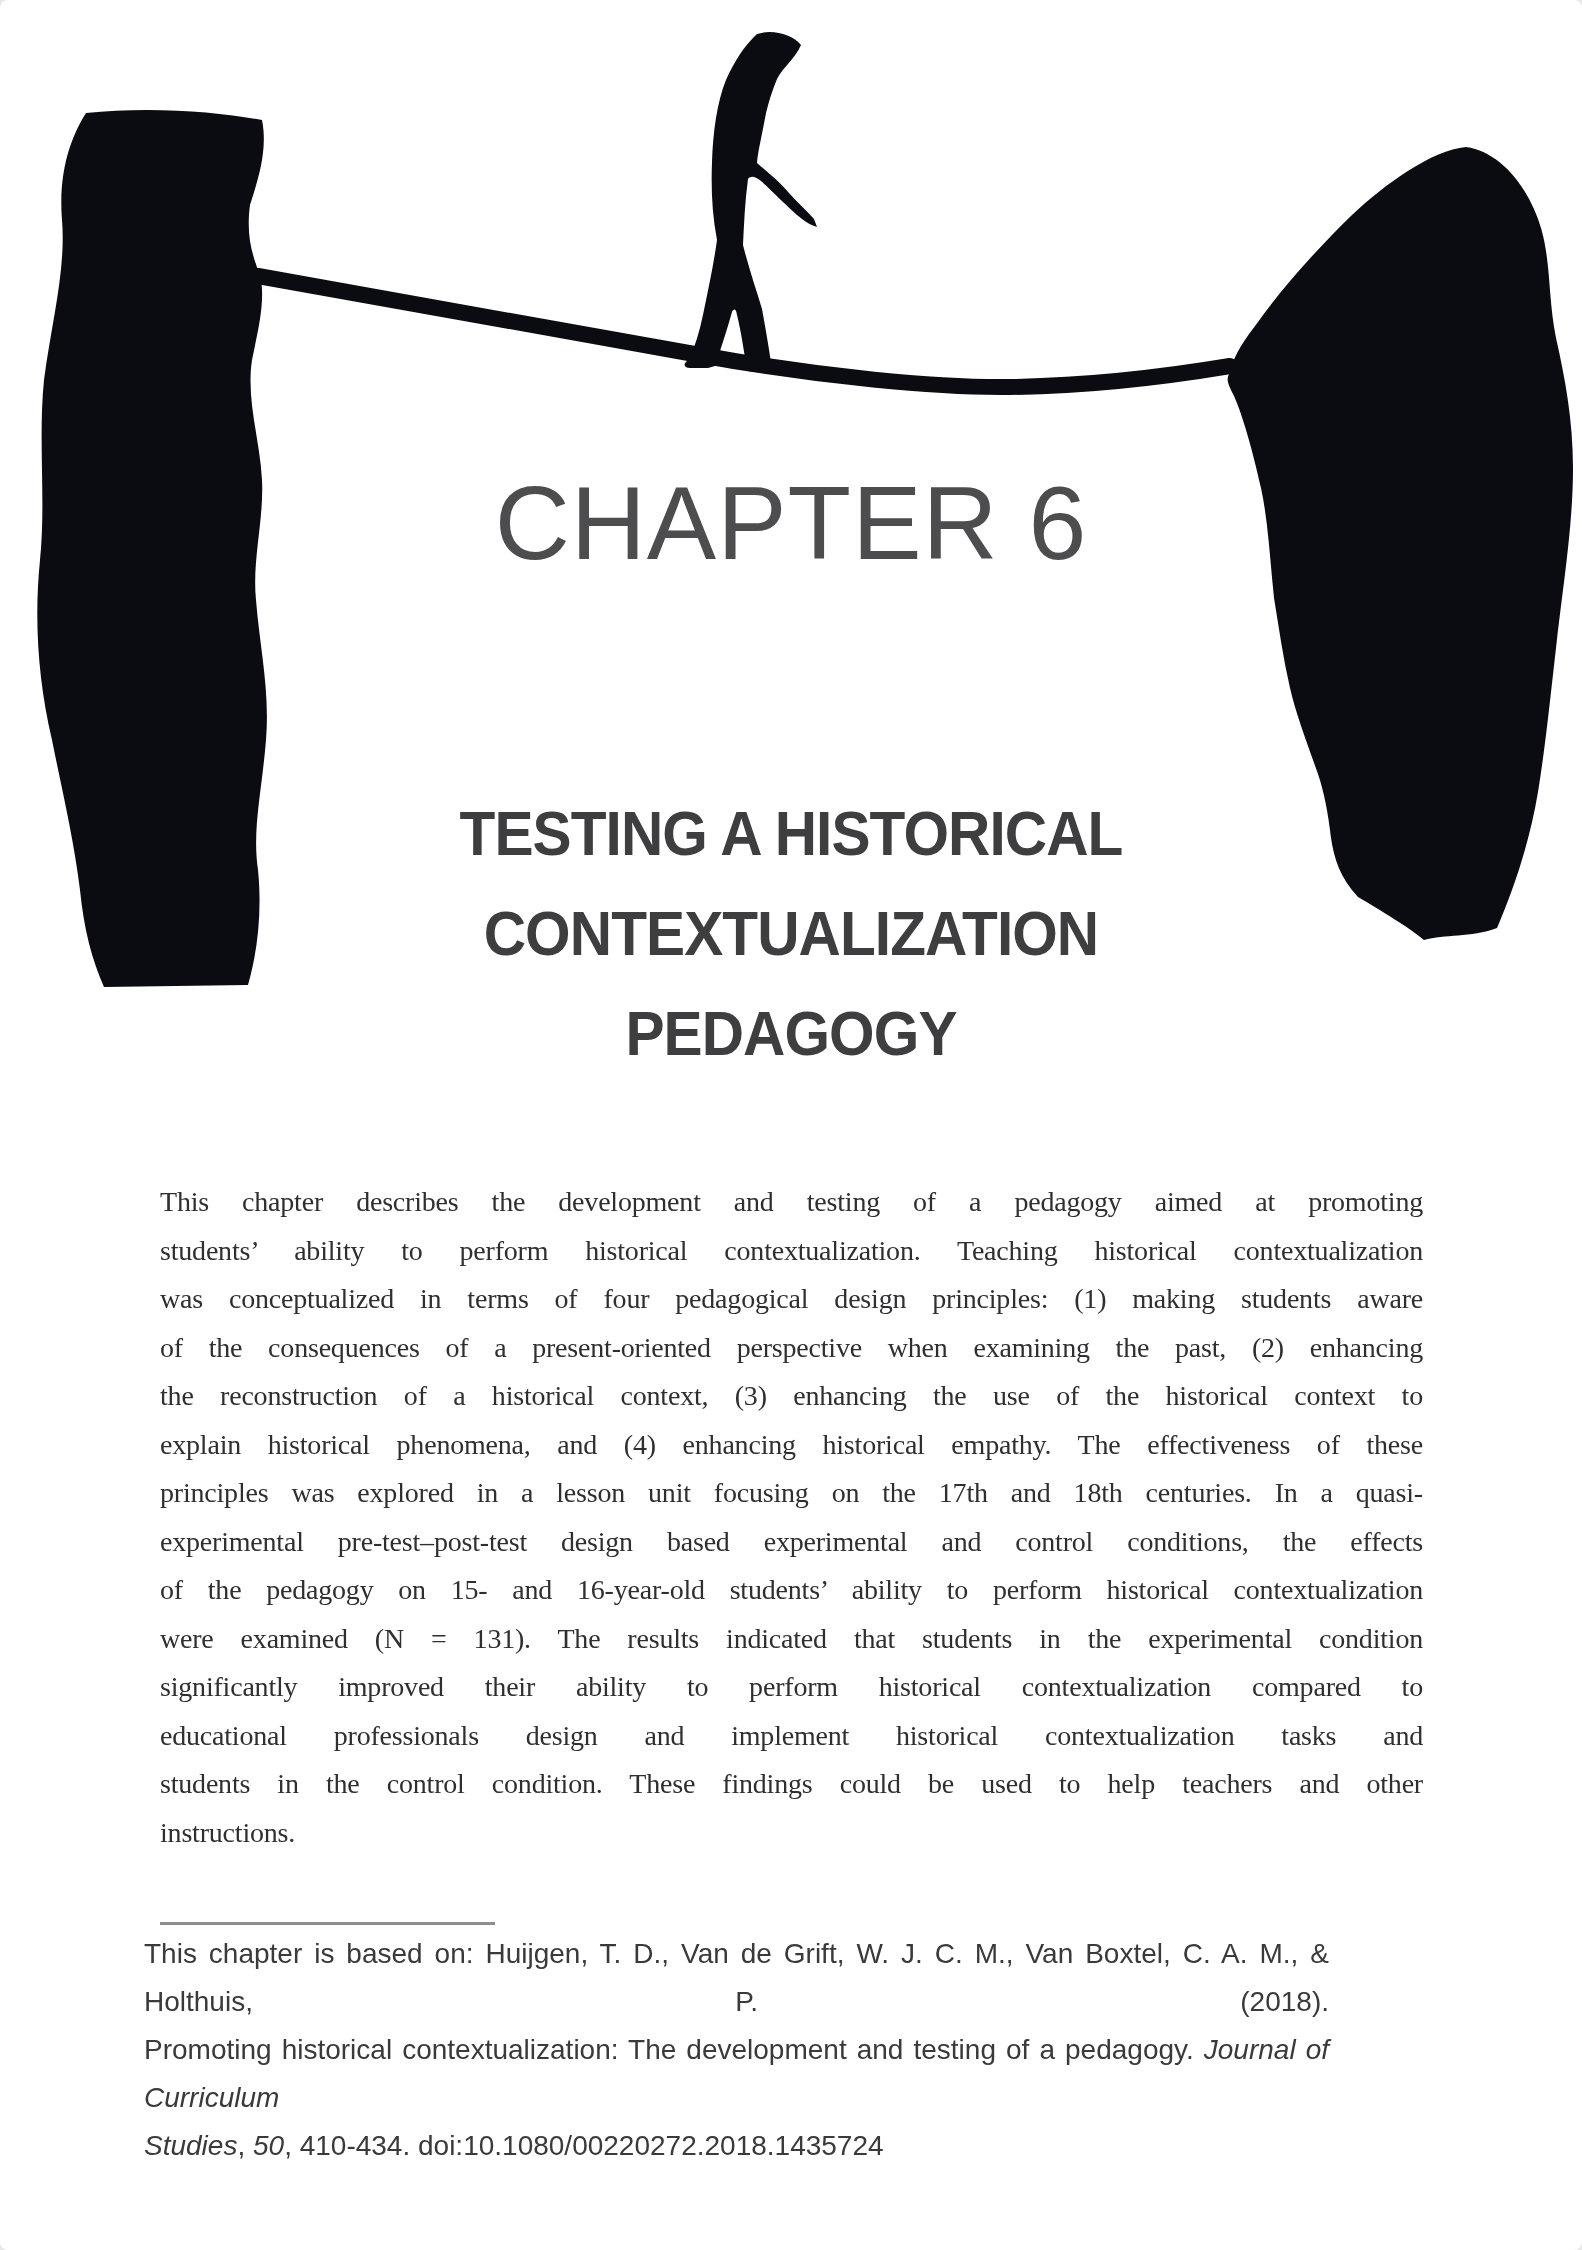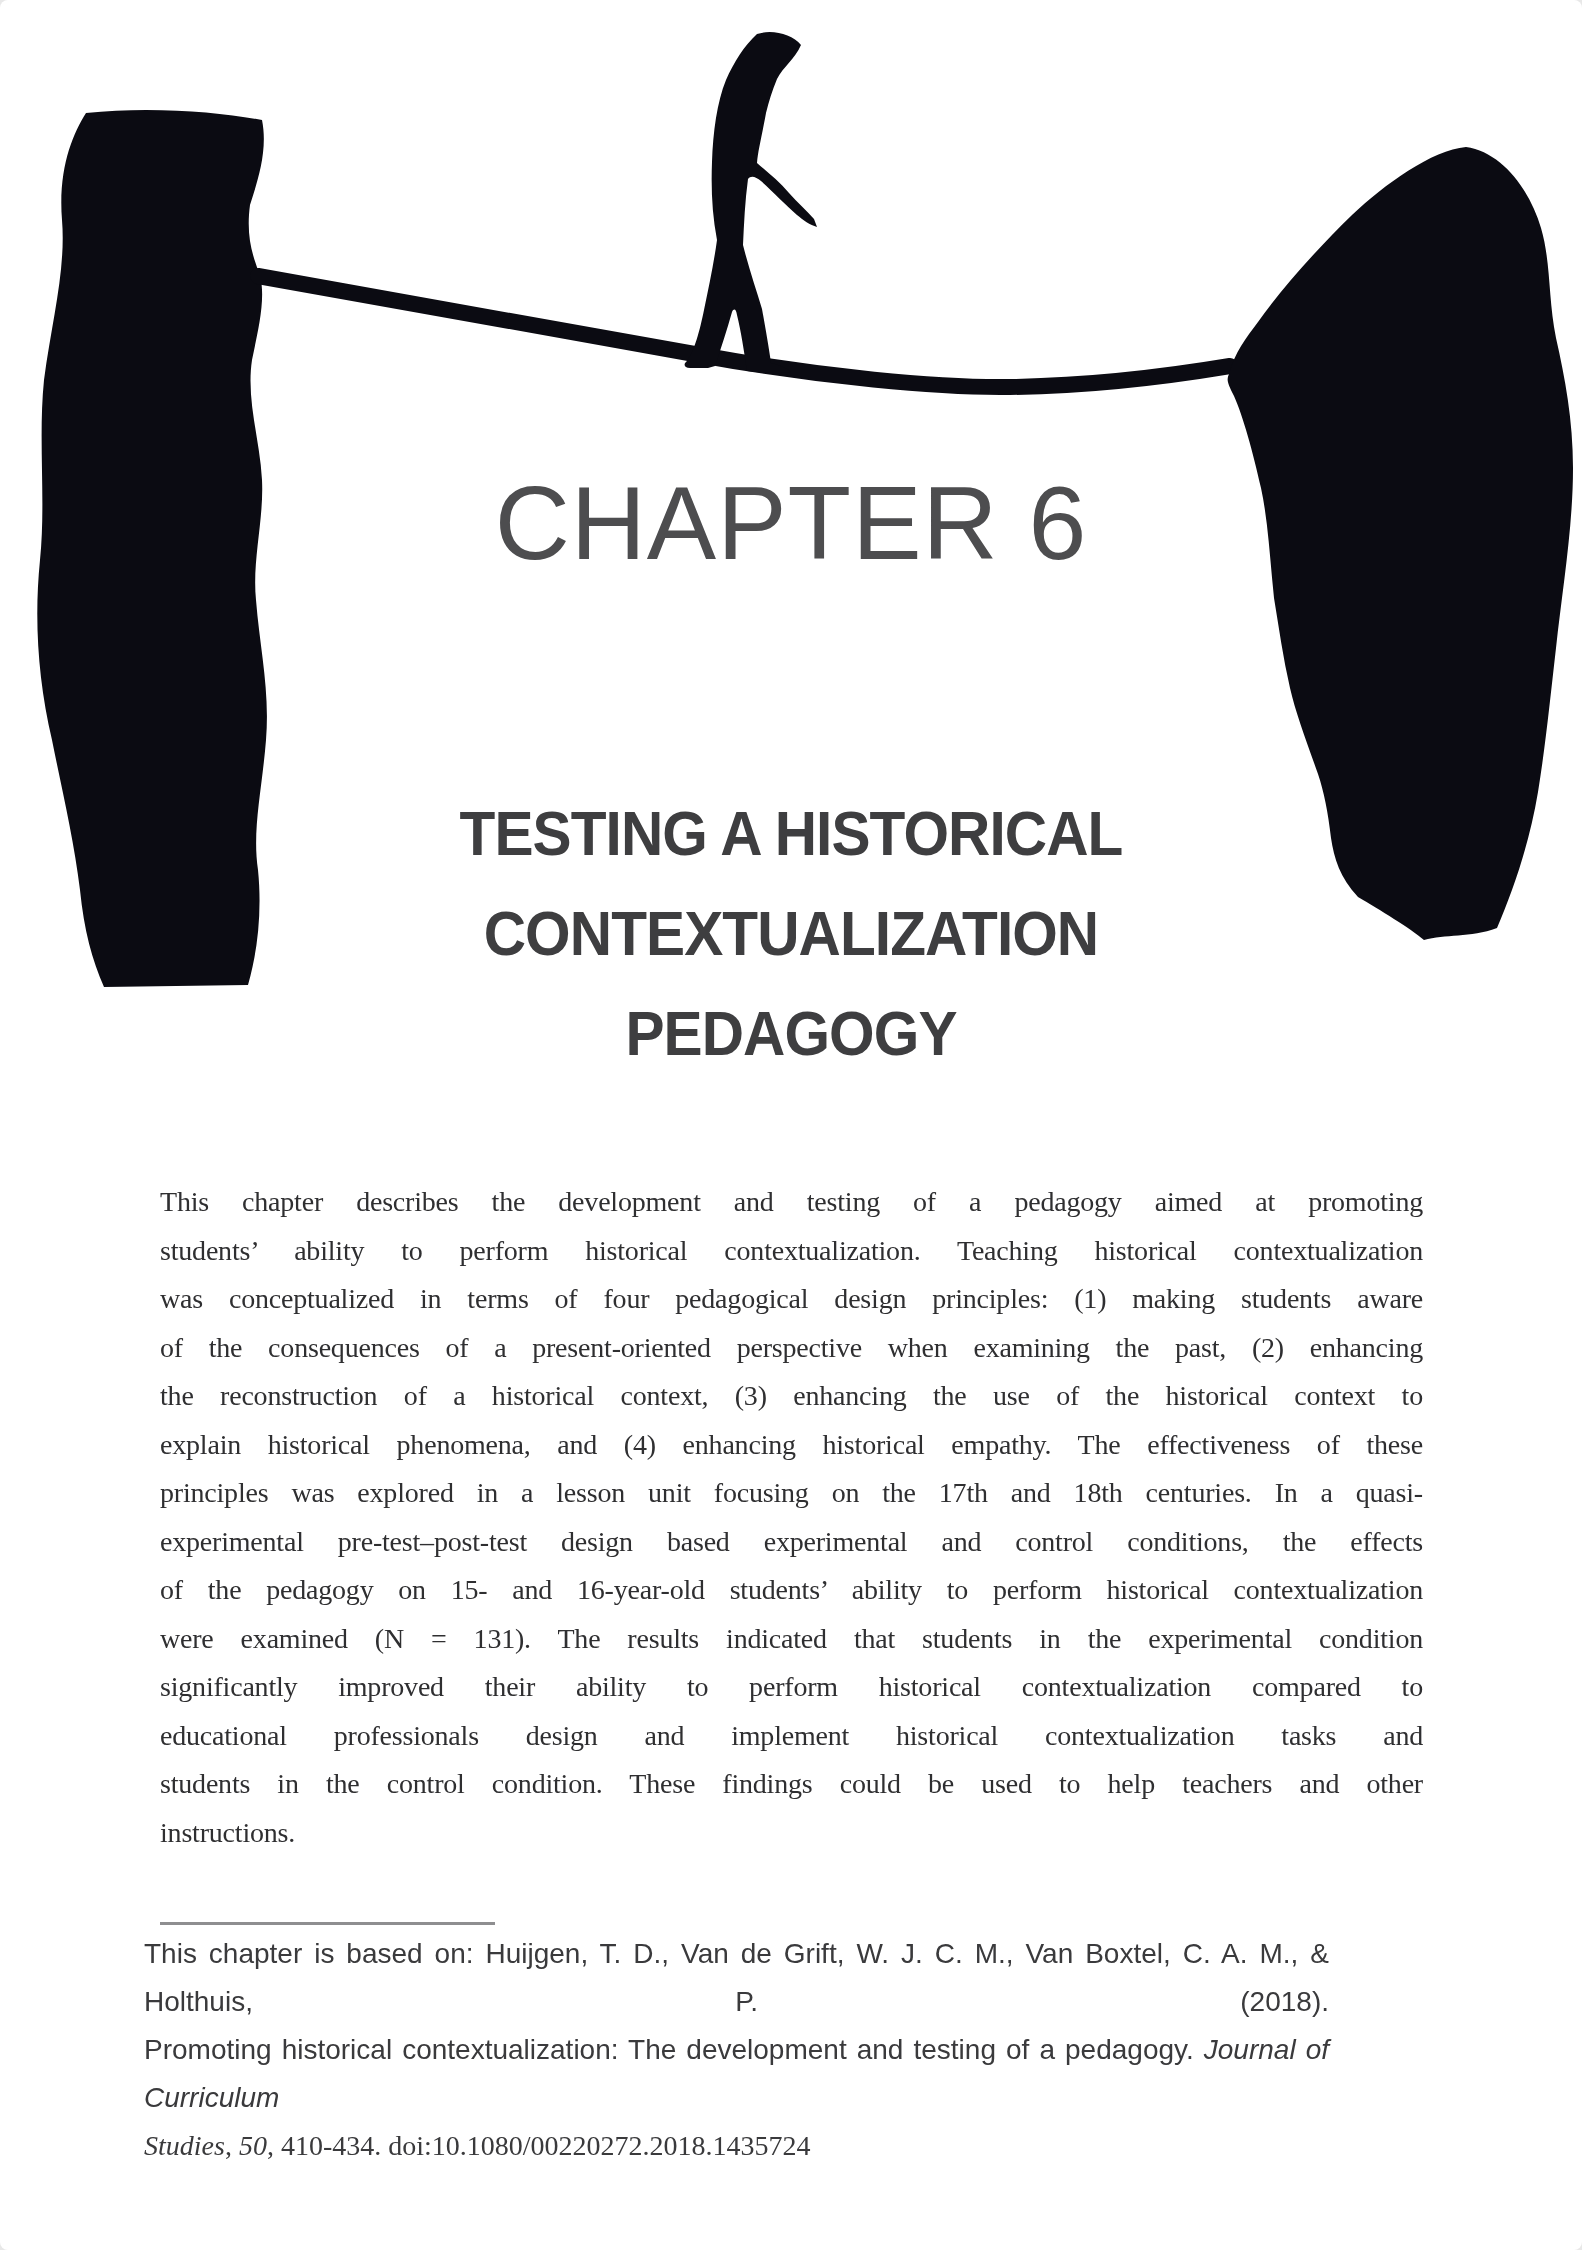--- a/index.html
+++ b/index.html
@@ -73,21 +73,21 @@
   .footnote {
     position: absolute;
     left: 144px;
     top: 1930px;
     width: 1185px;
     font-size: 28px;
     line-height: 48px;
     color: var(--c-fn, #3a3a3c);
   }
   .fn-line { text-align: justify; text-align-last: justify; }
-  .fn-line.last { text-align-last: left; font-family: Liberation Serif, serif; }
+  .fn-line.last { text-align-last: left; }
   .it { font-style: italic; }
 </style>
 </head>
 <body>
 
 <div class="page">
 
   <svg class="illustration" viewBox="0 0 1582 2250">
 
     <path d="

